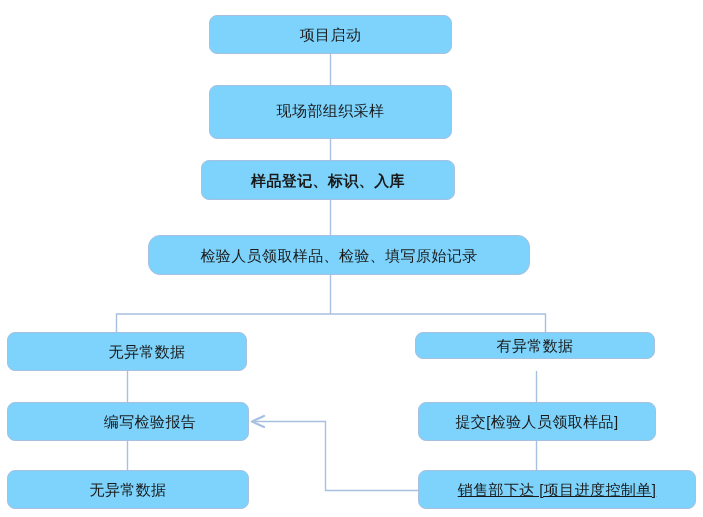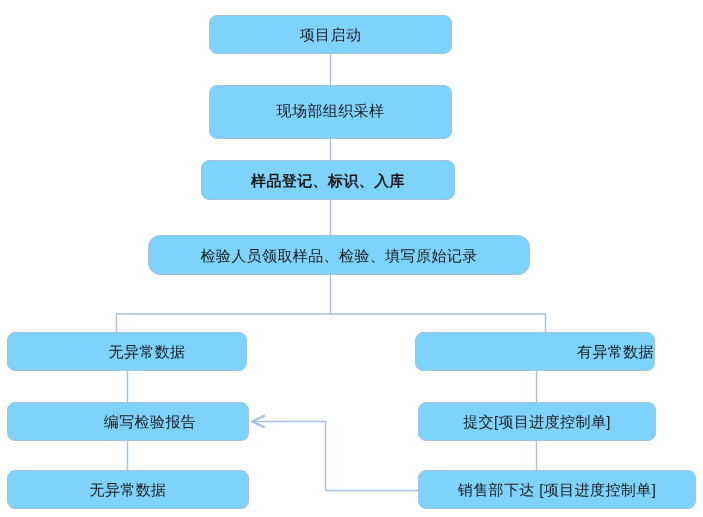--- a/index.html
+++ b/index.html
@@ -76,33 +76,33 @@
   </div>
 
   <div class="node" style="left:148px; top:235px; width:382px; height:40px;border-radius:12px;">
     <span>检验人员领取样品、检验、填写原始记录</span>
   </div>
 
   <div class="node" style="left:7px; top:332px; width:240px; height:39px;padding-left:40px;">
     <span>无异常数据</span>
   </div>
 
-  <div class="node" style="left:415px; top:332px; width:240px; height:39px;justify-content:flex-end;">
+  <div class="node" style="left:415px; top:332px; width:240px; height:27px;">
     <span>有异常数据</span>
   </div>
 
   <div class="node" style="left:7px; top:402px; width:242px; height:39px;padding-left:44px;">
     <span>编写检验报告</span>
   </div>
 
   <div class="node" style="left:418px; top:402px; width:238px; height:39px;">
-    <span>提交[项目进度控制单]</span>
+    <span>提交[检验人员领取样品]</span>
   </div>
 
   <div class="node" style="left:7px; top:470px; width:242px; height:39px;">
     <span>无异常数据</span>
   </div>
 
-  <div class="node" style="left:418px; top:470px; width:278px; height:39px;">
+  <div class="node" style="left:418px; top:470px; width:278px; height:39px;text-decoration:underline;">
     <span>销售部下达 [项目进度控制单]</span>
   </div>
 
 </div>
 
 </body></html>

